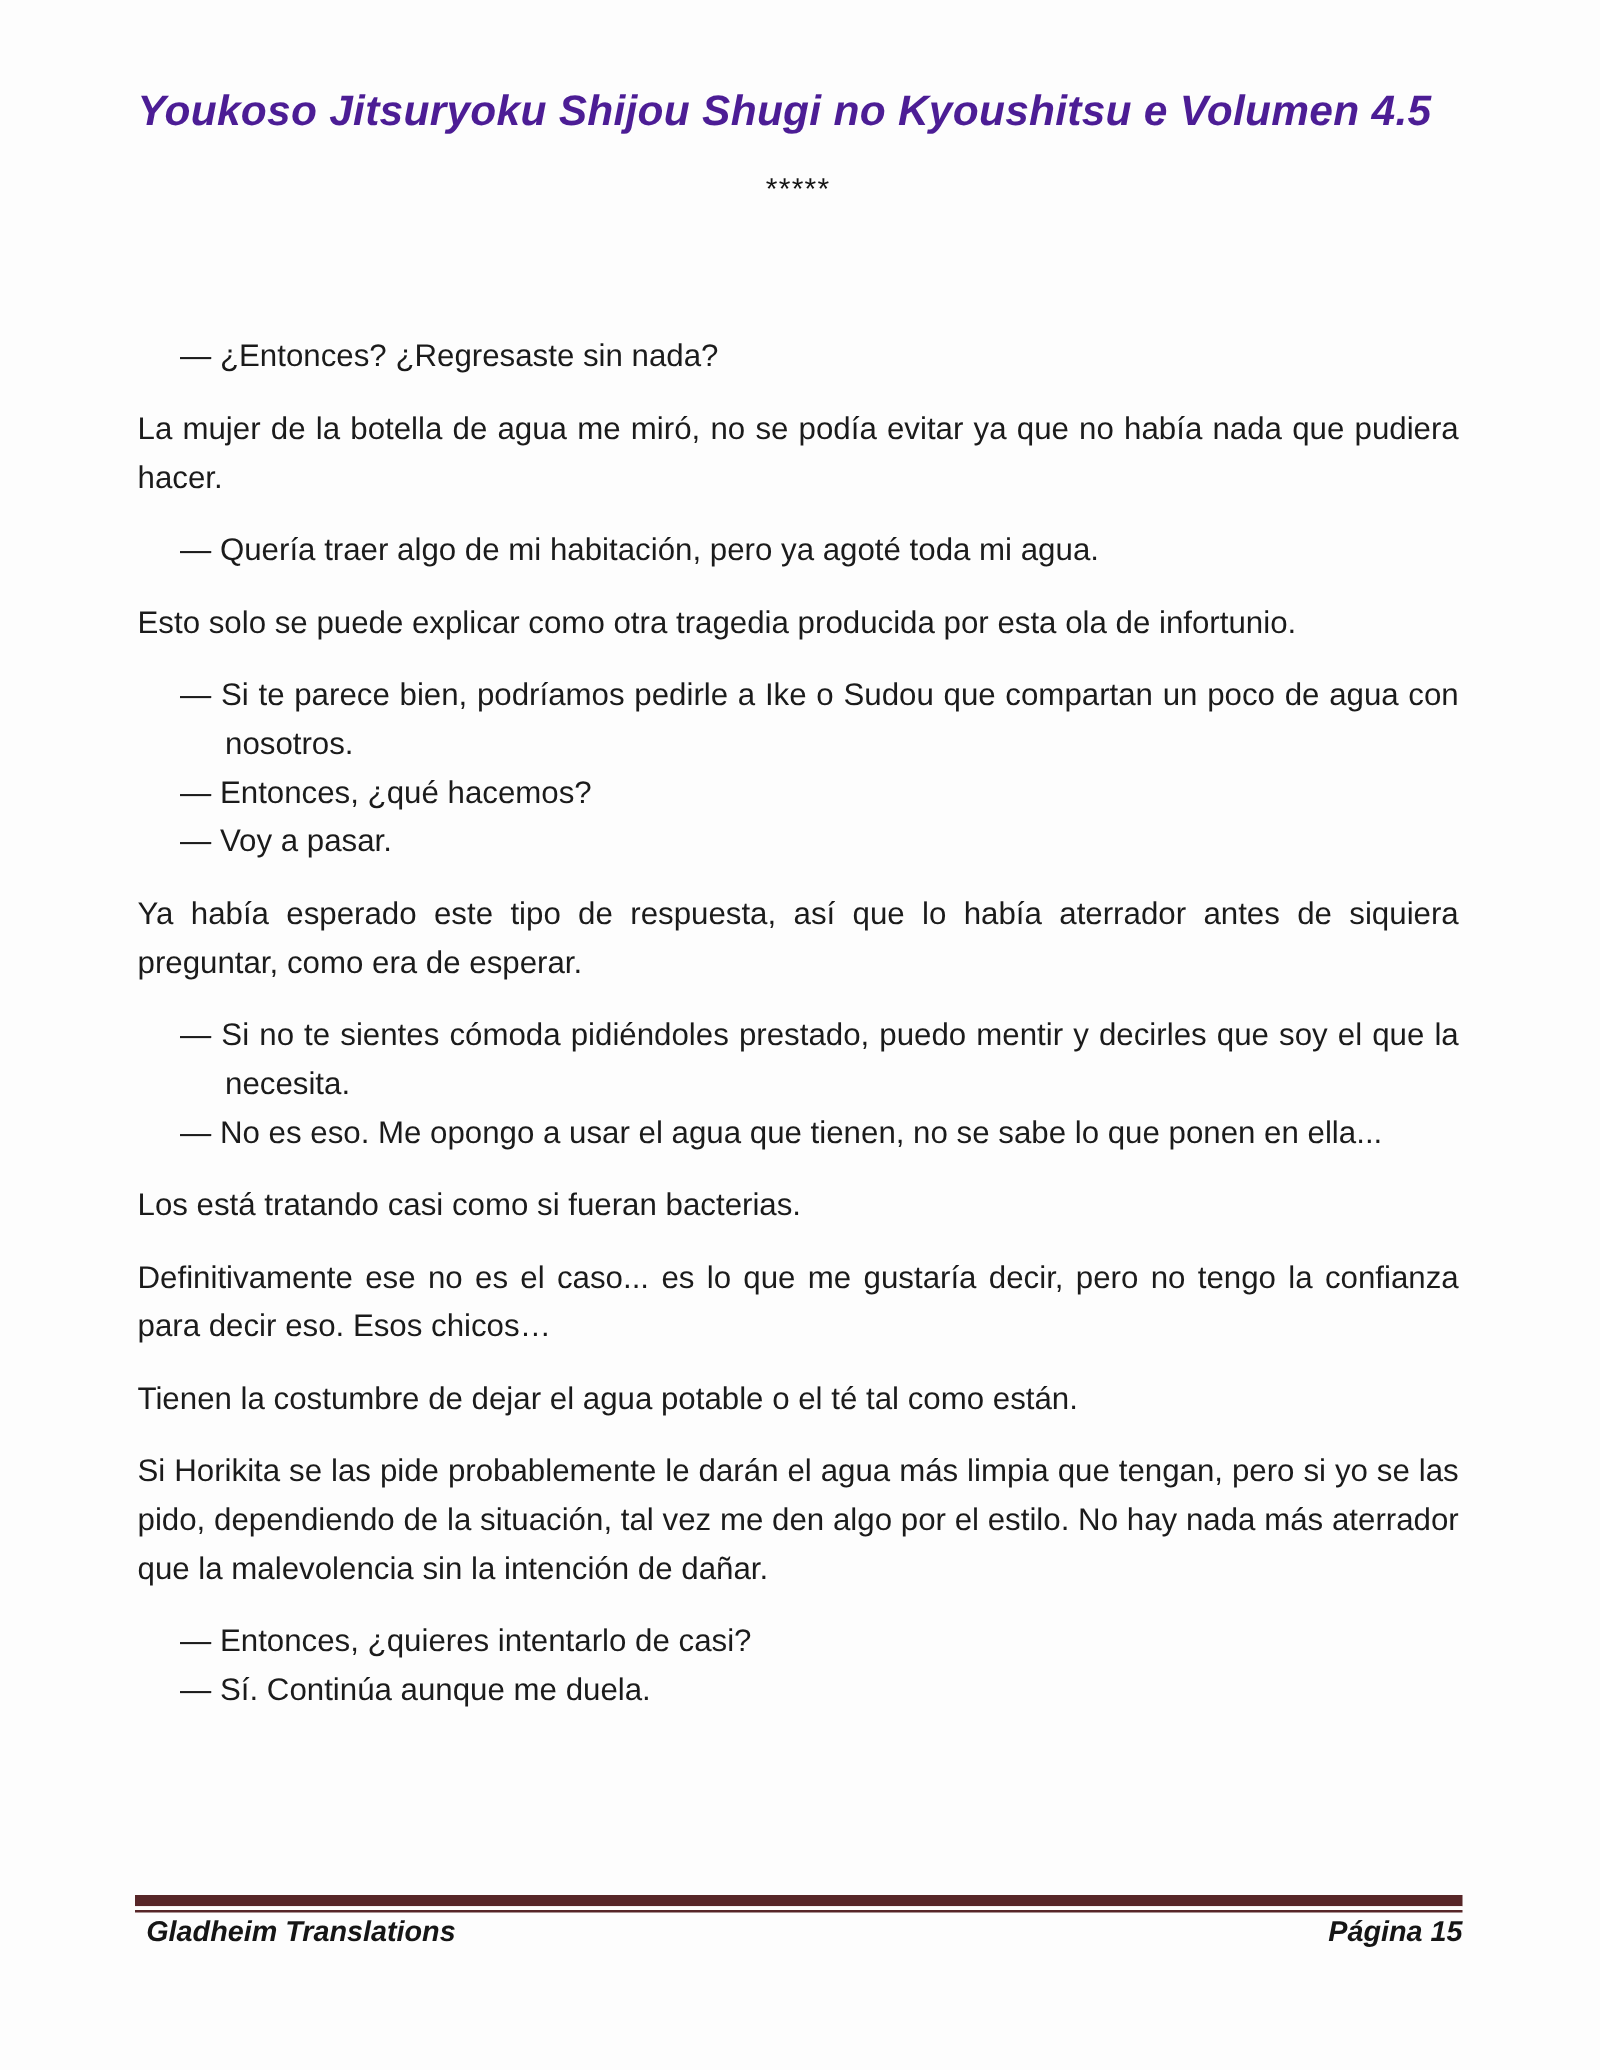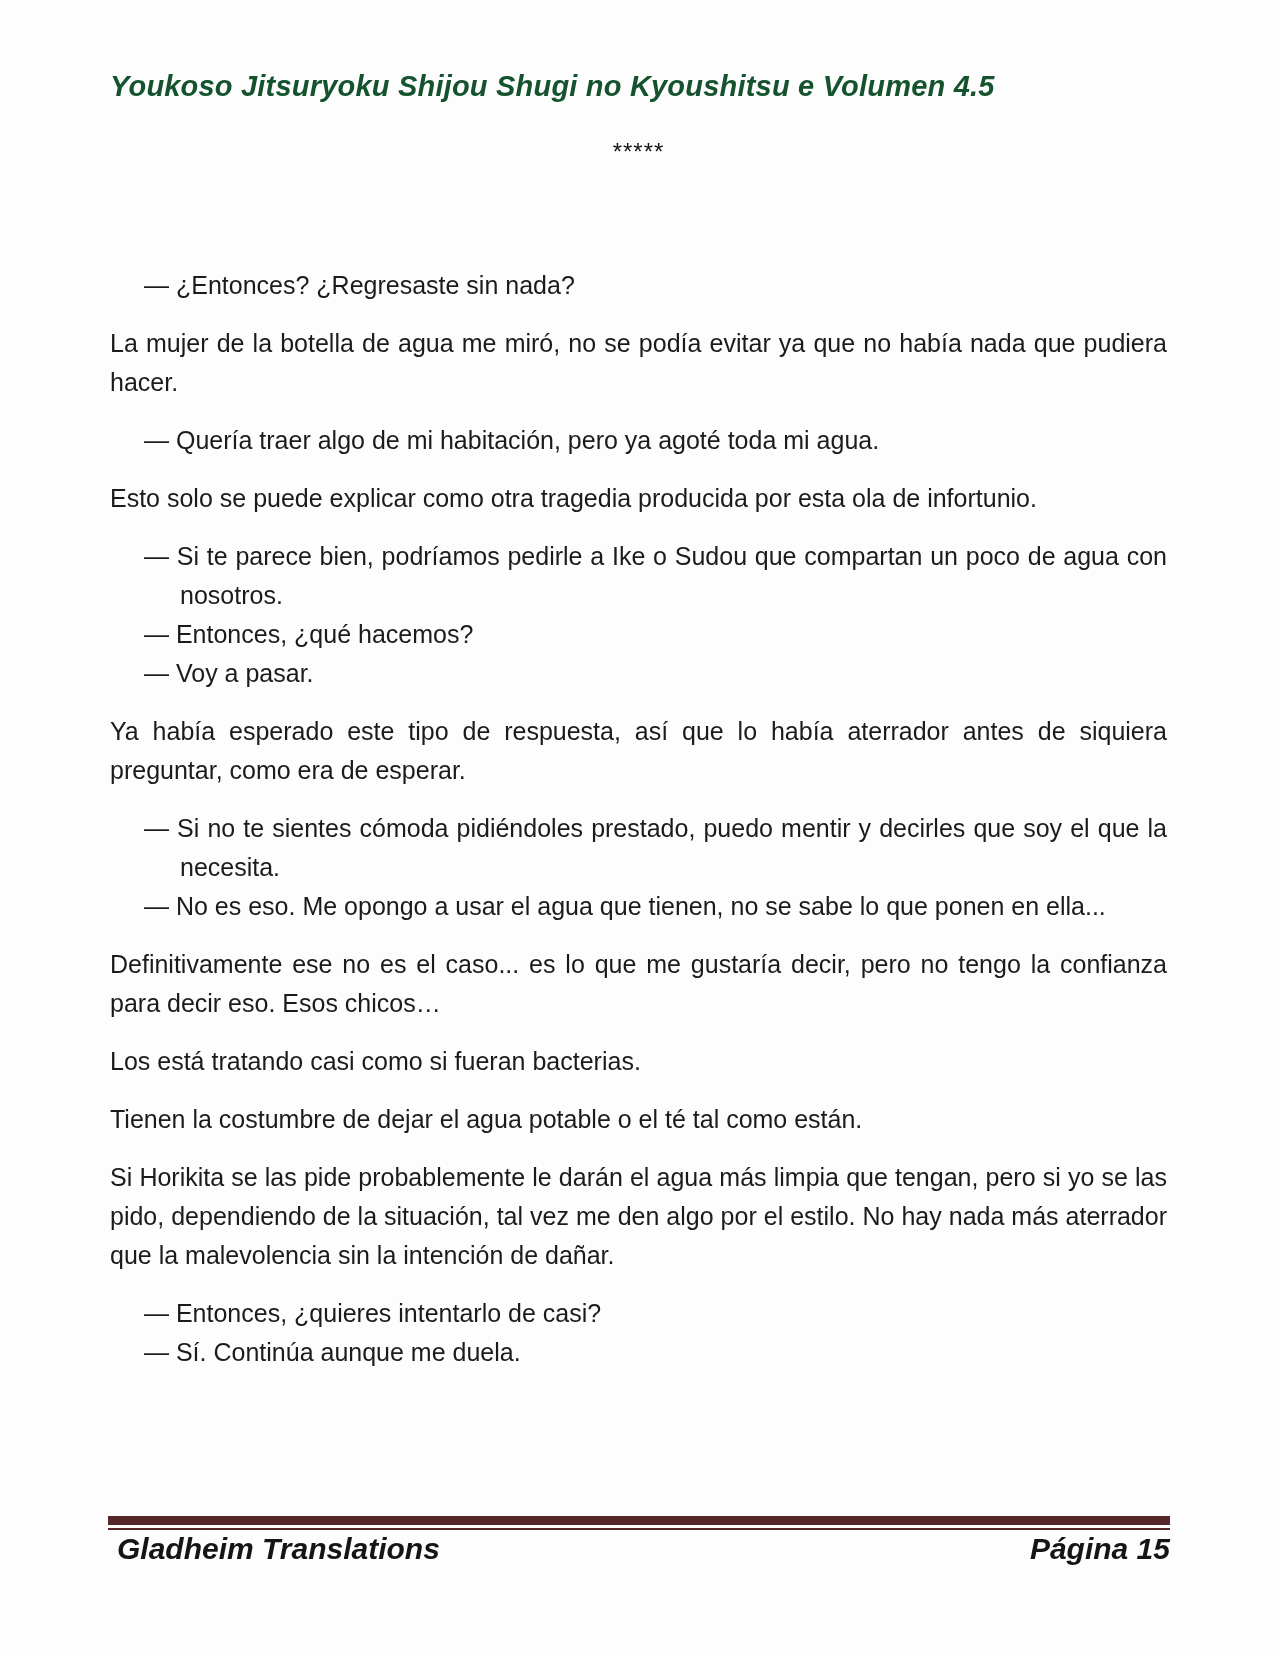--- a/index.html
+++ b/index.html
@@ -16,25 +16,25 @@
     background:var(--paper);
     font-family:"Liberation Sans", sans-serif;
     color:var(--ink);
     overflow:hidden;
   }
   .doc-header{
     position:absolute;
     top:70px;
     left:110px;
     width:1057px;
-    font-size:29px;
+    font-size:34px;
     font-weight:bold;
     font-style:italic;
     letter-spacing:0.2px;
-    color:#14532d;
+    color:#4c1d95;
     white-space:nowrap;
   }
   .separator{
     position:absolute;
     top:138px;
     left:110px;
     width:1057px;
     text-align:center;
     font-size:24px;
     letter-spacing:1px;
@@ -68,21 +68,21 @@
   .rule-gap{height:3px;background:var(--paper);}
   .rule-thin{height:2px;background:var(--rule);}
   .doc-footer{
     position:absolute;
     top:1532px;
     left:117px;
     width:1053px;
     display:flex;
     justify-content:space-between;
     align-items:baseline;
-    font-size:30px;
+    font-size:23px;
     font-weight:bold;
     font-style:italic;
     color:#151515;
   }
 </style>
 </head>
 <body>
 
 <div class="page">
 
@@ -110,23 +110,23 @@
       <div class="dline">— Voy a pasar.</div>
     </div>
 
     <p class="para">Ya había esperado este tipo de respuesta, así que lo había aterrador antes de siquiera preguntar, como era de esperar.</p>
 
     <div class="dlg">
       <div class="dline">— Si no te sientes cómoda pidiéndoles prestado, puedo mentir y decirles que soy el que la necesita.</div>
       <div class="dline">— No es eso. Me opongo a usar el agua que tienen, no se sabe lo que ponen en ella...</div>
     </div>
 
+    <p class="para">Los está tratando casi como si fueran bacterias.</p>
+
     <p class="para">Definitivamente ese no es el caso... es lo que me gustaría decir, pero no tengo la confianza para decir eso. Esos chicos…</p>
-
-    <p class="para">Los está tratando casi como si fueran bacterias.</p>
 
     <p class="para">Tienen la costumbre de dejar el agua potable o el té tal como están.</p>
 
     <p class="para">Si Horikita se las pide probablemente le darán el agua más limpia que tengan, pero si yo se las pido, dependiendo de la situación, tal vez me den algo por el estilo. No hay nada más aterrador que la malevolencia sin la intención de dañar.</p>
 
     <div class="dlg">
       <div class="dline">— Entonces, ¿quieres intentarlo de casi?</div>
       <div class="dline">— Sí. Continúa aunque me duela.</div>
     </div>
 

